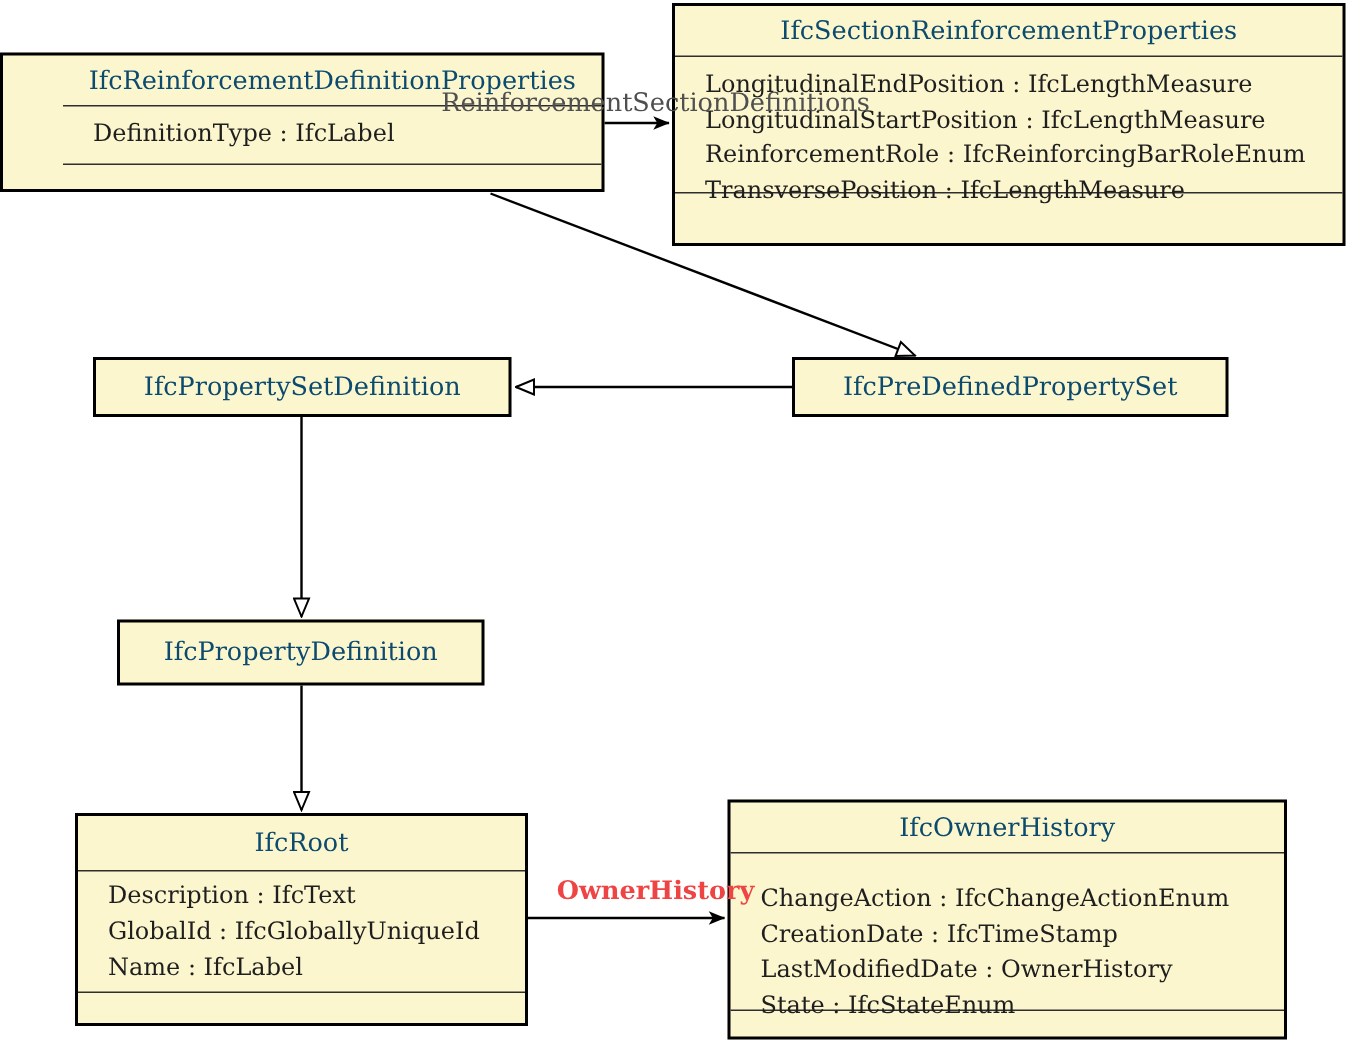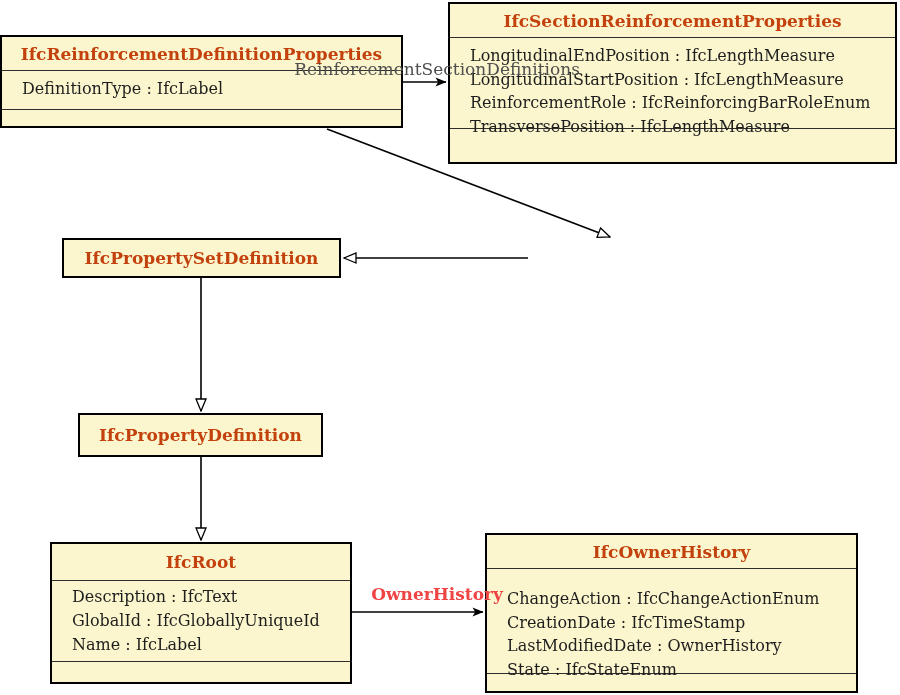--- a/index.html
+++ b/index.html
@@ -16,43 +16,43 @@
   .uml-class {
     position: absolute;
     background: #FBF6CE;
     border: 2px solid #000000;
     box-sizing: border-box;
     display: flex;
     flex-direction: column;
     z-index: 2;
   }
   .uml-title {
-    font-weight: bold;
+    font-weight: normal;
     font-size: 17px;
-    color: #c2410c;
+    color: #0c4a6e;
     display: flex;
     align-items: center;
     justify-content: center;
     flex: 0 0 auto;
     white-space: nowrap;
   }
   .uml-attrs {
     border-top: 1px solid #2e2e2e;
     border-bottom: 1px solid #2e2e2e;
     box-sizing: border-box;
     font-size: 16px;
     color: #1e1e1e;
     padding-left: 20px;
     flex: 0 0 auto;
     white-space: nowrap;
   }
   .uml-empty { flex: 1 1 auto; }
   .single .uml-title { flex: 1 1 auto; }
 
-  #box-rdp  { left: 0px;   top: 35px;  width: 403px; height: 93px;  }
+  #box-rdp  { left: 0px;   top: 35px;  width: 403px; height: 93px; padding-left: 40px;  }
   #box-rdp .uml-title { height: 33px; }
   #box-rdp .uml-attrs { height: 40px; line-height: 36px; }
 
   #box-srp  { left: 448px; top: 2px;   width: 449px; height: 162px; }
   #box-srp .uml-title { height: 33px; }
   #box-srp .uml-attrs { height: 92px; padding-top: 6px; line-height: 23.5px; }
 
   #box-psd  { left: 62px;  top: 238px; width: 279px; height: 40px; }
   #box-pps  { left: 528px; top: 238px; width: 291px; height: 40px; }
   #box-pd   { left: 78px;  top: 413px; width: 245px; height: 44px; }
@@ -104,20 +104,23 @@
       <div>ReinforcementRole : IfcReinforcingBarRoleEnum</div>
       <div>TransversePosition : IfcLengthMeasure</div>
     </div>
     <div class="uml-empty"></div>
   </div>
 
   <div class="uml-class single" id="box-psd">
     <div class="uml-title">IfcPropertySetDefinition</div>
   </div>
 
+  <div class="uml-class single" id="box-pps">
+    <div class="uml-title">IfcPreDefinedPropertySet</div>
+  </div>
 
   <div class="uml-class single" id="box-pd">
     <div class="uml-title">IfcPropertyDefinition</div>
   </div>
 
   <div class="uml-class" id="box-root">
     <div class="uml-title">IfcRoot</div>
     <div class="uml-attrs">
       <div>Description : IfcText</div>
       <div>GlobalId : IfcGloballyUniqueId</div>

